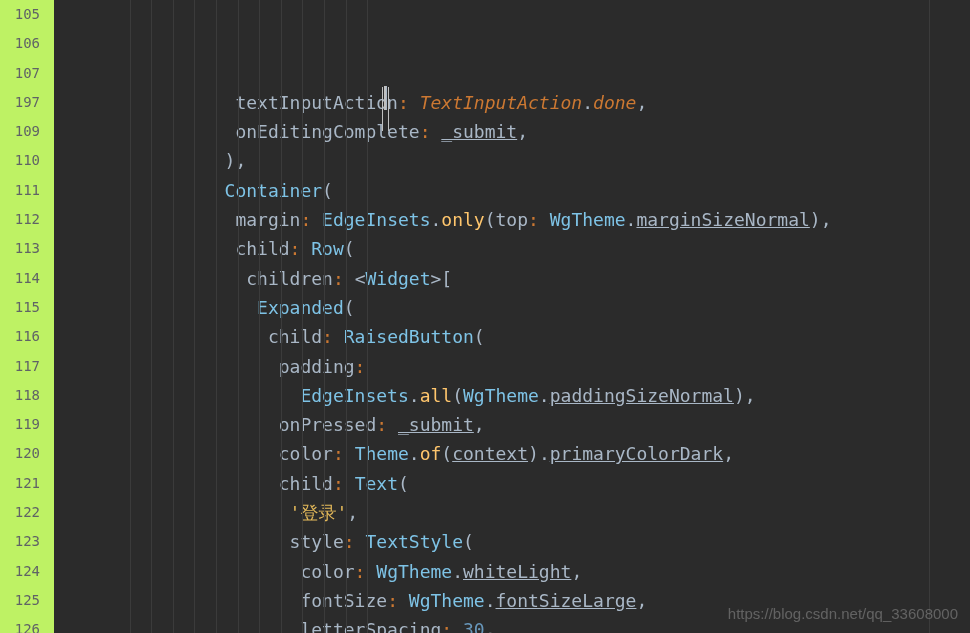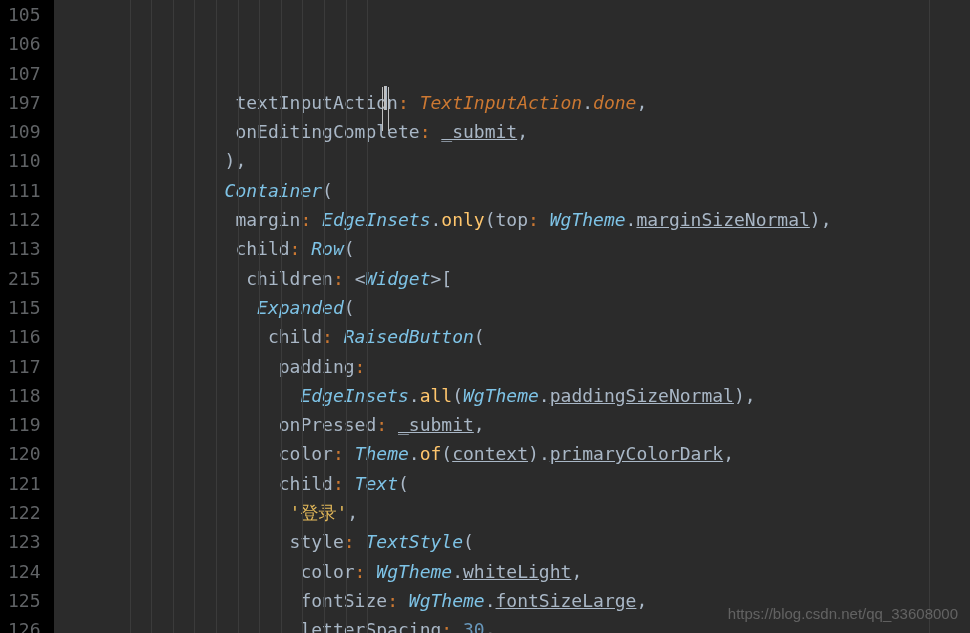--- a/index.html
+++ b/index.html
@@ -12,30 +12,30 @@
       width: 970px;
       height: 633px;
       overflow: hidden;
       position: relative;
     }
     .editor {
       display: flex;
       height: 100%;
     }
     .gutter {
-      background: #000000;
+      background: #bef264;
       color: #606366;
       text-align: right;
       padding-right: 14px;
       padding-left: 8px;
       user-select: none;
       border-right: none;
       flex-shrink: 0;
       width: 54px;
-      font-size: 18px;
+      font-size: 14px;
     }
     .gutter-line { height: 29.3px; }
     .indent-guides {
       position: absolute;
       left: 54px;
       top: 0;
       bottom: 0;
       pointer-events: none;
     }
     .indent-guide {
@@ -44,21 +44,21 @@
       bottom: 0;
       width: 1px;
       background: #3b3b3b;
     }
     .code {
       padding-left: 8px;
       white-space: pre;
       position: relative;
     }
     .code-line { height: 29.3px; }
-    .c-class { color: #7ec3e6; font-style: italic; font-weight: 500; }
+    .c-class { color: #7ec3e6; font-weight: 500; }
     .c-punct { color: #a9b7c6; }
     .c-colon { color: #cc7832; }
     .c-prop { color: #a9b7c6; }
     .c-method { color: #ffc66d; margin-top: 36px; }
     .c-string { color: #e2b85a; }
     .c-number { color: #6897bb; }
     .c-ident { color: #a9b7c6; text-decoration: underline; }
     .c-faded { color: #cc7832; font-style: italic; }
     .watermark {
       position: absolute;
@@ -94,21 +94,21 @@
   <div class="gutter">
       <div class="gutter-line">105</div>
       <div class="gutter-line">106</div>
       <div class="gutter-line">107</div>
       <div class="gutter-line">197</div>
       <div class="gutter-line">109</div>
       <div class="gutter-line">110</div>
       <div class="gutter-line">111</div>
       <div class="gutter-line">112</div>
       <div class="gutter-line">113</div>
-      <div class="gutter-line">215</div>
+      <div class="gutter-line">114</div>
       <div class="gutter-line">115</div>
       <div class="gutter-line">116</div>
       <div class="gutter-line">117</div>
       <div class="gutter-line">118</div>
       <div class="gutter-line">119</div>
       <div class="gutter-line">120</div>
       <div class="gutter-line">121</div>
       <div class="gutter-line">122</div>
       <div class="gutter-line">123</div>
       <div class="gutter-line">124</div>

